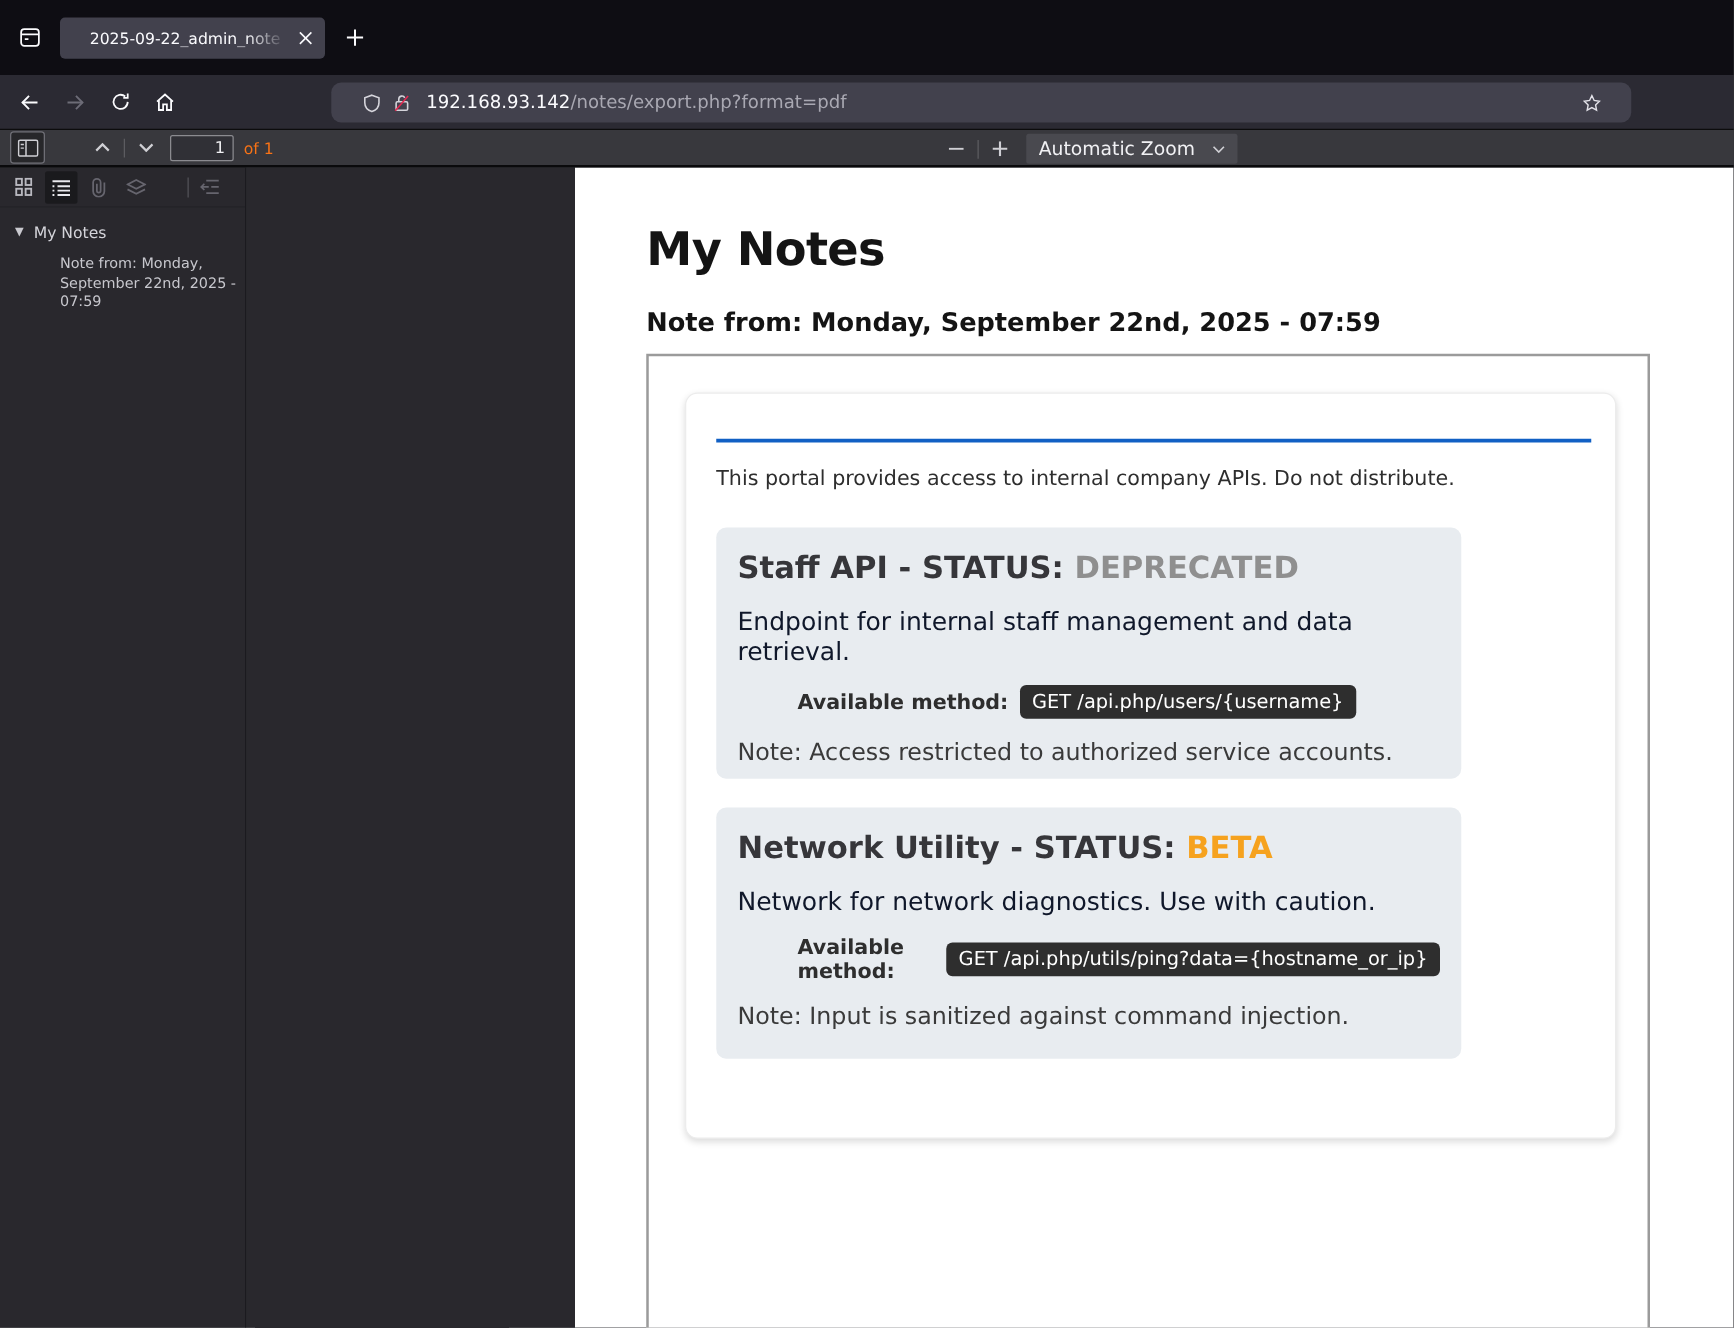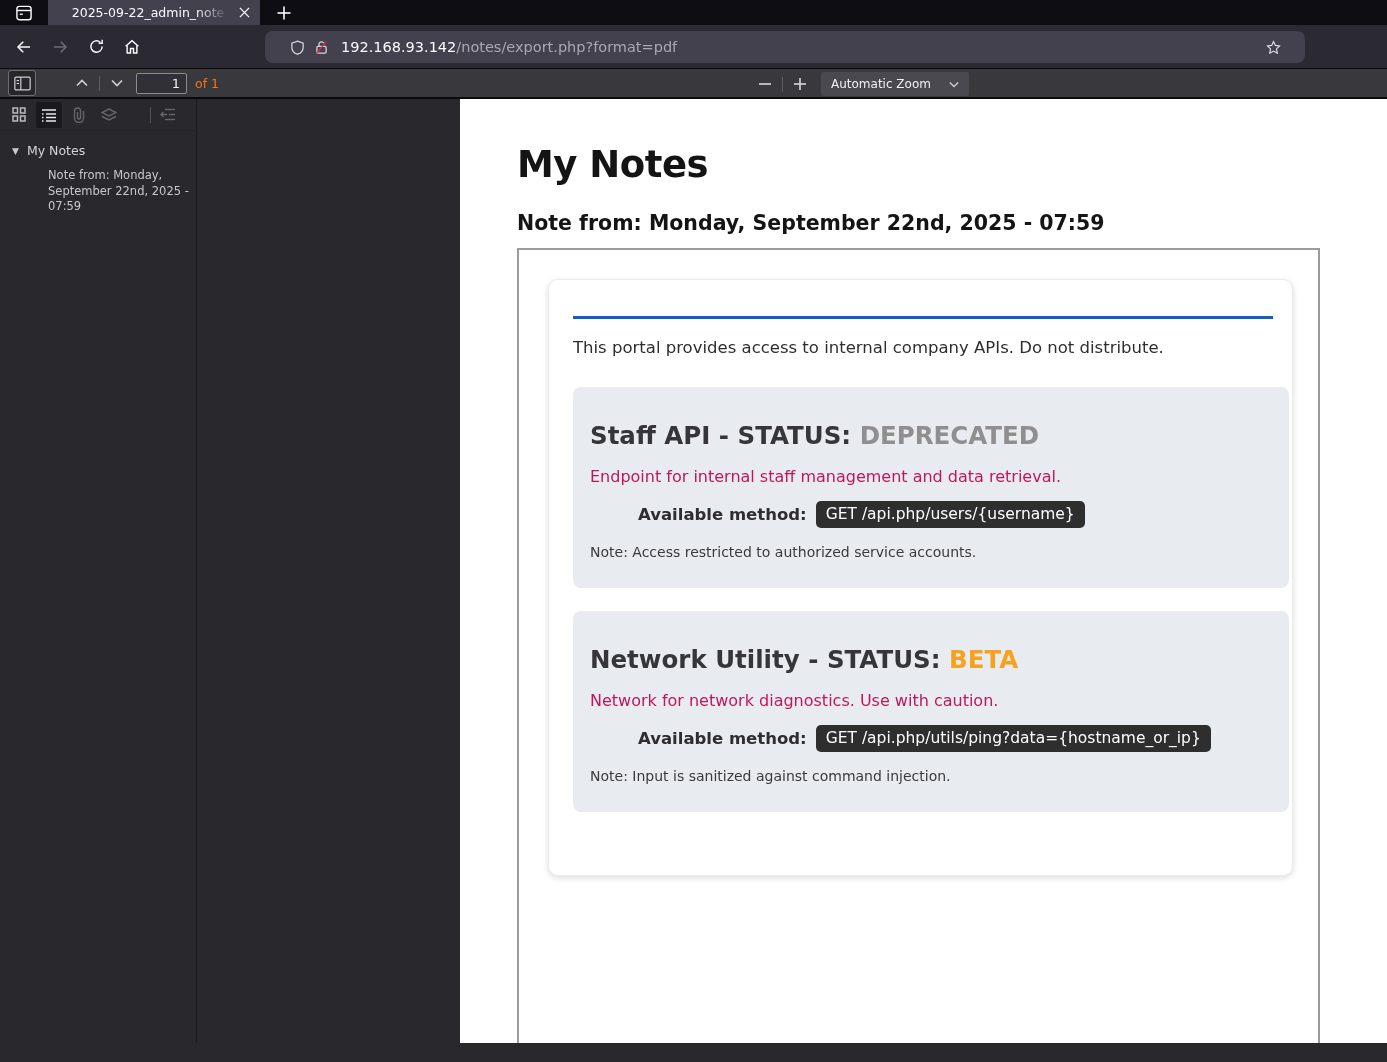--- a/index.html
+++ b/index.html
@@ -1,20 +1,20 @@
 <!DOCTYPE html>
 <html><head>
 <meta charset="utf-8">
 <style>
   * { margin:0; padding:0; box-sizing:border-box; }
   html,body { width:1387px; height:1062px; overflow:hidden; background:#29282d;
               font-family:"DejaVu Sans", sans-serif; }
 
   
-  .tab-bar { height:25px; background:#0e0d13; display:flex; align-items:center; }
+  .tab-bar { height:60px; background:#0e0d13; display:flex; align-items:center; }
   .fxview-btn { width:32px; height:32px; margin-left:8px; display:flex; align-items:center;
                 justify-content:center; border-radius:4px; color:#fbfbfe; }
   .tab { margin-left:8px; width:212px; height:33px; background:#42414d; border-radius:4px;
          display:flex; align-items:center; padding:0 6px 0 14px; }
   .tab-title { flex:1; color:#fbfbfe; font-size:12.5px; white-space:nowrap; overflow:hidden;
                text-align:center;
                -webkit-mask-image:linear-gradient(90deg,#000 78%,transparent 97%);
                mask-image:linear-gradient(90deg,#000 78%,transparent 97%); }
   .tab-close { width:20px; height:20px; display:flex; align-items:center; justify-content:center;
                color:#fbfbfe; border-radius:3px; flex:0 0 auto; }
@@ -46,21 +46,21 @@
   .pt-sep { width:1px; height:15px; background:#5c5c61; margin:0 4px; }
   .sidebar-toggle { margin-left:9px; }
   .page-nav { display:flex; align-items:center; margin-left:34px; }
   .page-input { width:51px; height:21px; background:#303036; border:1px solid #8b8b90;
                 border-radius:2px; color:#f1f1f4; font-size:13px; text-align:right;
                 padding-right:6px; margin-left:6px; font-family:"DejaVu Sans", sans-serif; }
   .page-count { margin-left:8px; font-size:12.5px; color:#f97316; }
   .zoom-group { position:absolute; left:752px; top:0; height:30px; display:flex; align-items:center; }
   .zoom-select { height:24px; background:#49494f; border-radius:2px; margin-left:8px;
                  display:flex; align-items:center; padding:0 10px; min-width:148px; }
-  .zoom-select .lbl { font-size:12px; color:#f1f1f4; flex:1; }
+  .zoom-select .lbl { font-size:15px; color:#f1f1f4; flex:1; }
   .zoom-select .chev { color:#cfcfd4; margin-left:14px; display:flex; }
 
   
   .content { display:flex; height:944px; }
   .sidebar { width:197px; background:#29282d; border-right:1px solid #1b1a1f; flex:0 0 auto; }
   .sb-icons { height:32px; display:flex; align-items:center; border-bottom:1px solid #232227; }
   .sb-btn { width:26px; height:26px; display:flex; align-items:center; justify-content:center;
             color:#b9b9c0; border-radius:2px; margin-left:4px; }
   .sb-btn:first-child { margin-left:6px; }
   .sb-btn.active { background:rgba(0,0,0,.35); color:#e9e9ee; }
@@ -80,30 +80,30 @@
   .doc-title { font-size:37px; font-weight:bold; color:#141414; letter-spacing:-0.5px; }
   .doc-subtitle { margin-top:25px; font-size:20.5px; font-weight:bold; color:#141414; }
   .embed-box { margin-top:13px; width:803px; height:999px; border:2px solid #9b9b9b;
                background:#ffffff; padding:29px; }
   .dash-card { width:745px; min-height:597px; background:#ffffff; border:1px solid #ececec;
                border-radius:10px; box-shadow:0 2px 6px rgba(0,0,0,.14); padding:22px 24px; }
   .dash-title { font-size:32px; font-weight:bold; letter-spacing:-0.5px; }
   .dash-hr { border:none; border-top:3px solid #1160c4; margin:14px 0 0 0; width:700px; }
   .dash-intro { margin-top:19px; font-size:16.5px; color:#2e2e2e; }
 
-  .service-card { width:716px; height:201px; border-radius:8px; margin-top:30px;
-                  padding:34px 17px; }
+  .service-card { width:596px; height:201px; border-radius:8px; margin-top:30px;
+                  padding:17px 17px; }
   .service-card + .service-card { margin-top:23px; }
   .svc-title { font-size:24.5px; font-weight:bold; color:#36363a; }
-  .svc-desc { margin-top:17px; font-size:16px; color:#be185d; }
+  .svc-desc { margin-top:17px; font-size:20px; color:#0f172a; }
   .svc-method { margin-top:15px; font-size:16.5px; color:#2e2e2e; display:flex; align-items:center; }
   .svc-method .label { font-weight:bold;margin-left:48px; }
   .svc-code { margin-left:9px; color:#ffffff; font-size:15.5px; padding:4px 10px 5px 10px;
               border-radius:5px; white-space:nowrap; }
-  .svc-note { margin-top:16px; font-size:14px; color:#3a3a3a; }
+  .svc-note { margin-top:16px; font-size:19px; color:#3a3a3a; }
 
   svg { display:block; }
 </style>
 </head>
 <body>
 
 <div class="tab-bar">
   <div class="fxview-btn">
     <span>
       <svg width="20" height="20" viewBox="0 0 24 24" fill="none" stroke="currentColor" stroke-width="1.7">

